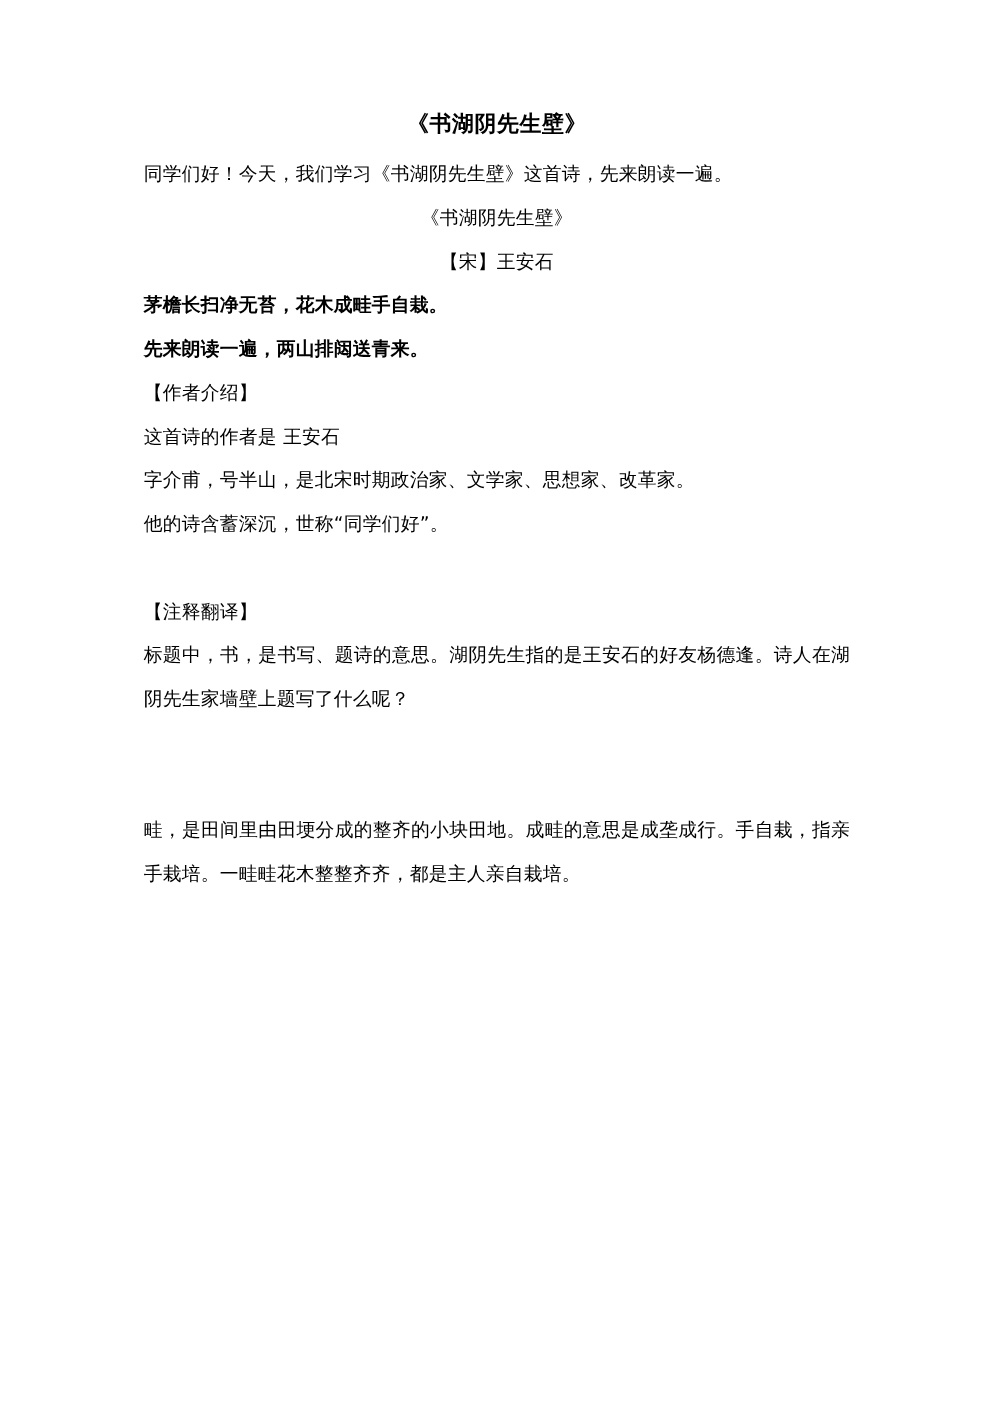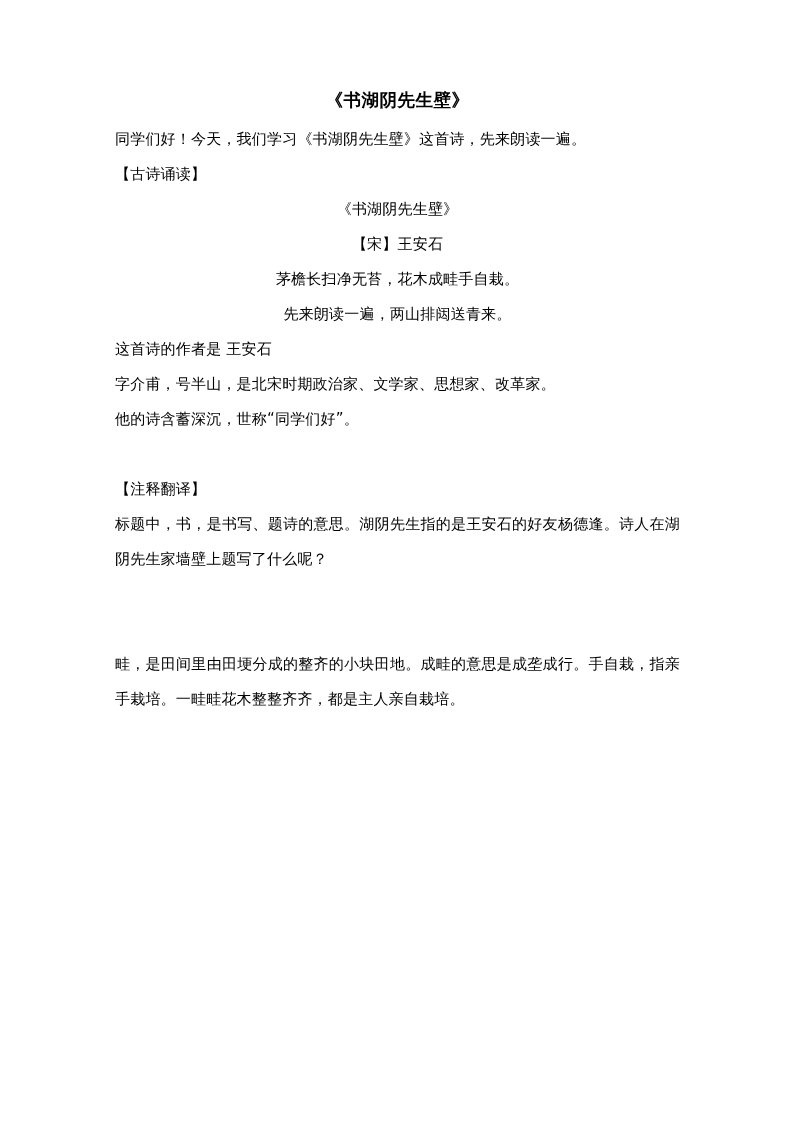--- a/index.html
+++ b/index.html
@@ -37,42 +37,42 @@
     text-justify: inter-ideograph;
     letter-spacing: 0.2px;
   }
   .center {
     text-align: center;
   }
   .blank {
     height: 35px;
   }
   .poem-line {
-    text-align: center;
+    font-weight: bold;
   }
 </style>
 </head>
 <body>
 
 <div class="page">
 
   <div class="doc-title">《书湖阴先生壁》</div>
 
   <p>同学们好！今天，我们学习《书湖阴先生壁》这首诗，先来朗读一遍。</p>
 
-  <p>【古诗诵读】</p>
 
   <p class="center">《书湖阴先生壁》</p>
 
   <p class="center">【宋】王安石</p>
 
   <p class="poem-line">茅檐长扫净无苔，花木成畦手自栽。</p>
 
   <p class="poem-line">先来朗读一遍，两山排闼送青来。</p>
 
+  <p>【作者介绍】</p>
 
   <p>这首诗的作者是 王安石</p>
 
   <p>字介甫，号半山，是北宋时期政治家、文学家、思想家、改革家。</p>
 
   <p>他的诗含蓄深沉，世称“同学们好”。</p>
 
   <p class="blank"></p>
 
   <p>【注释翻译】</p>

